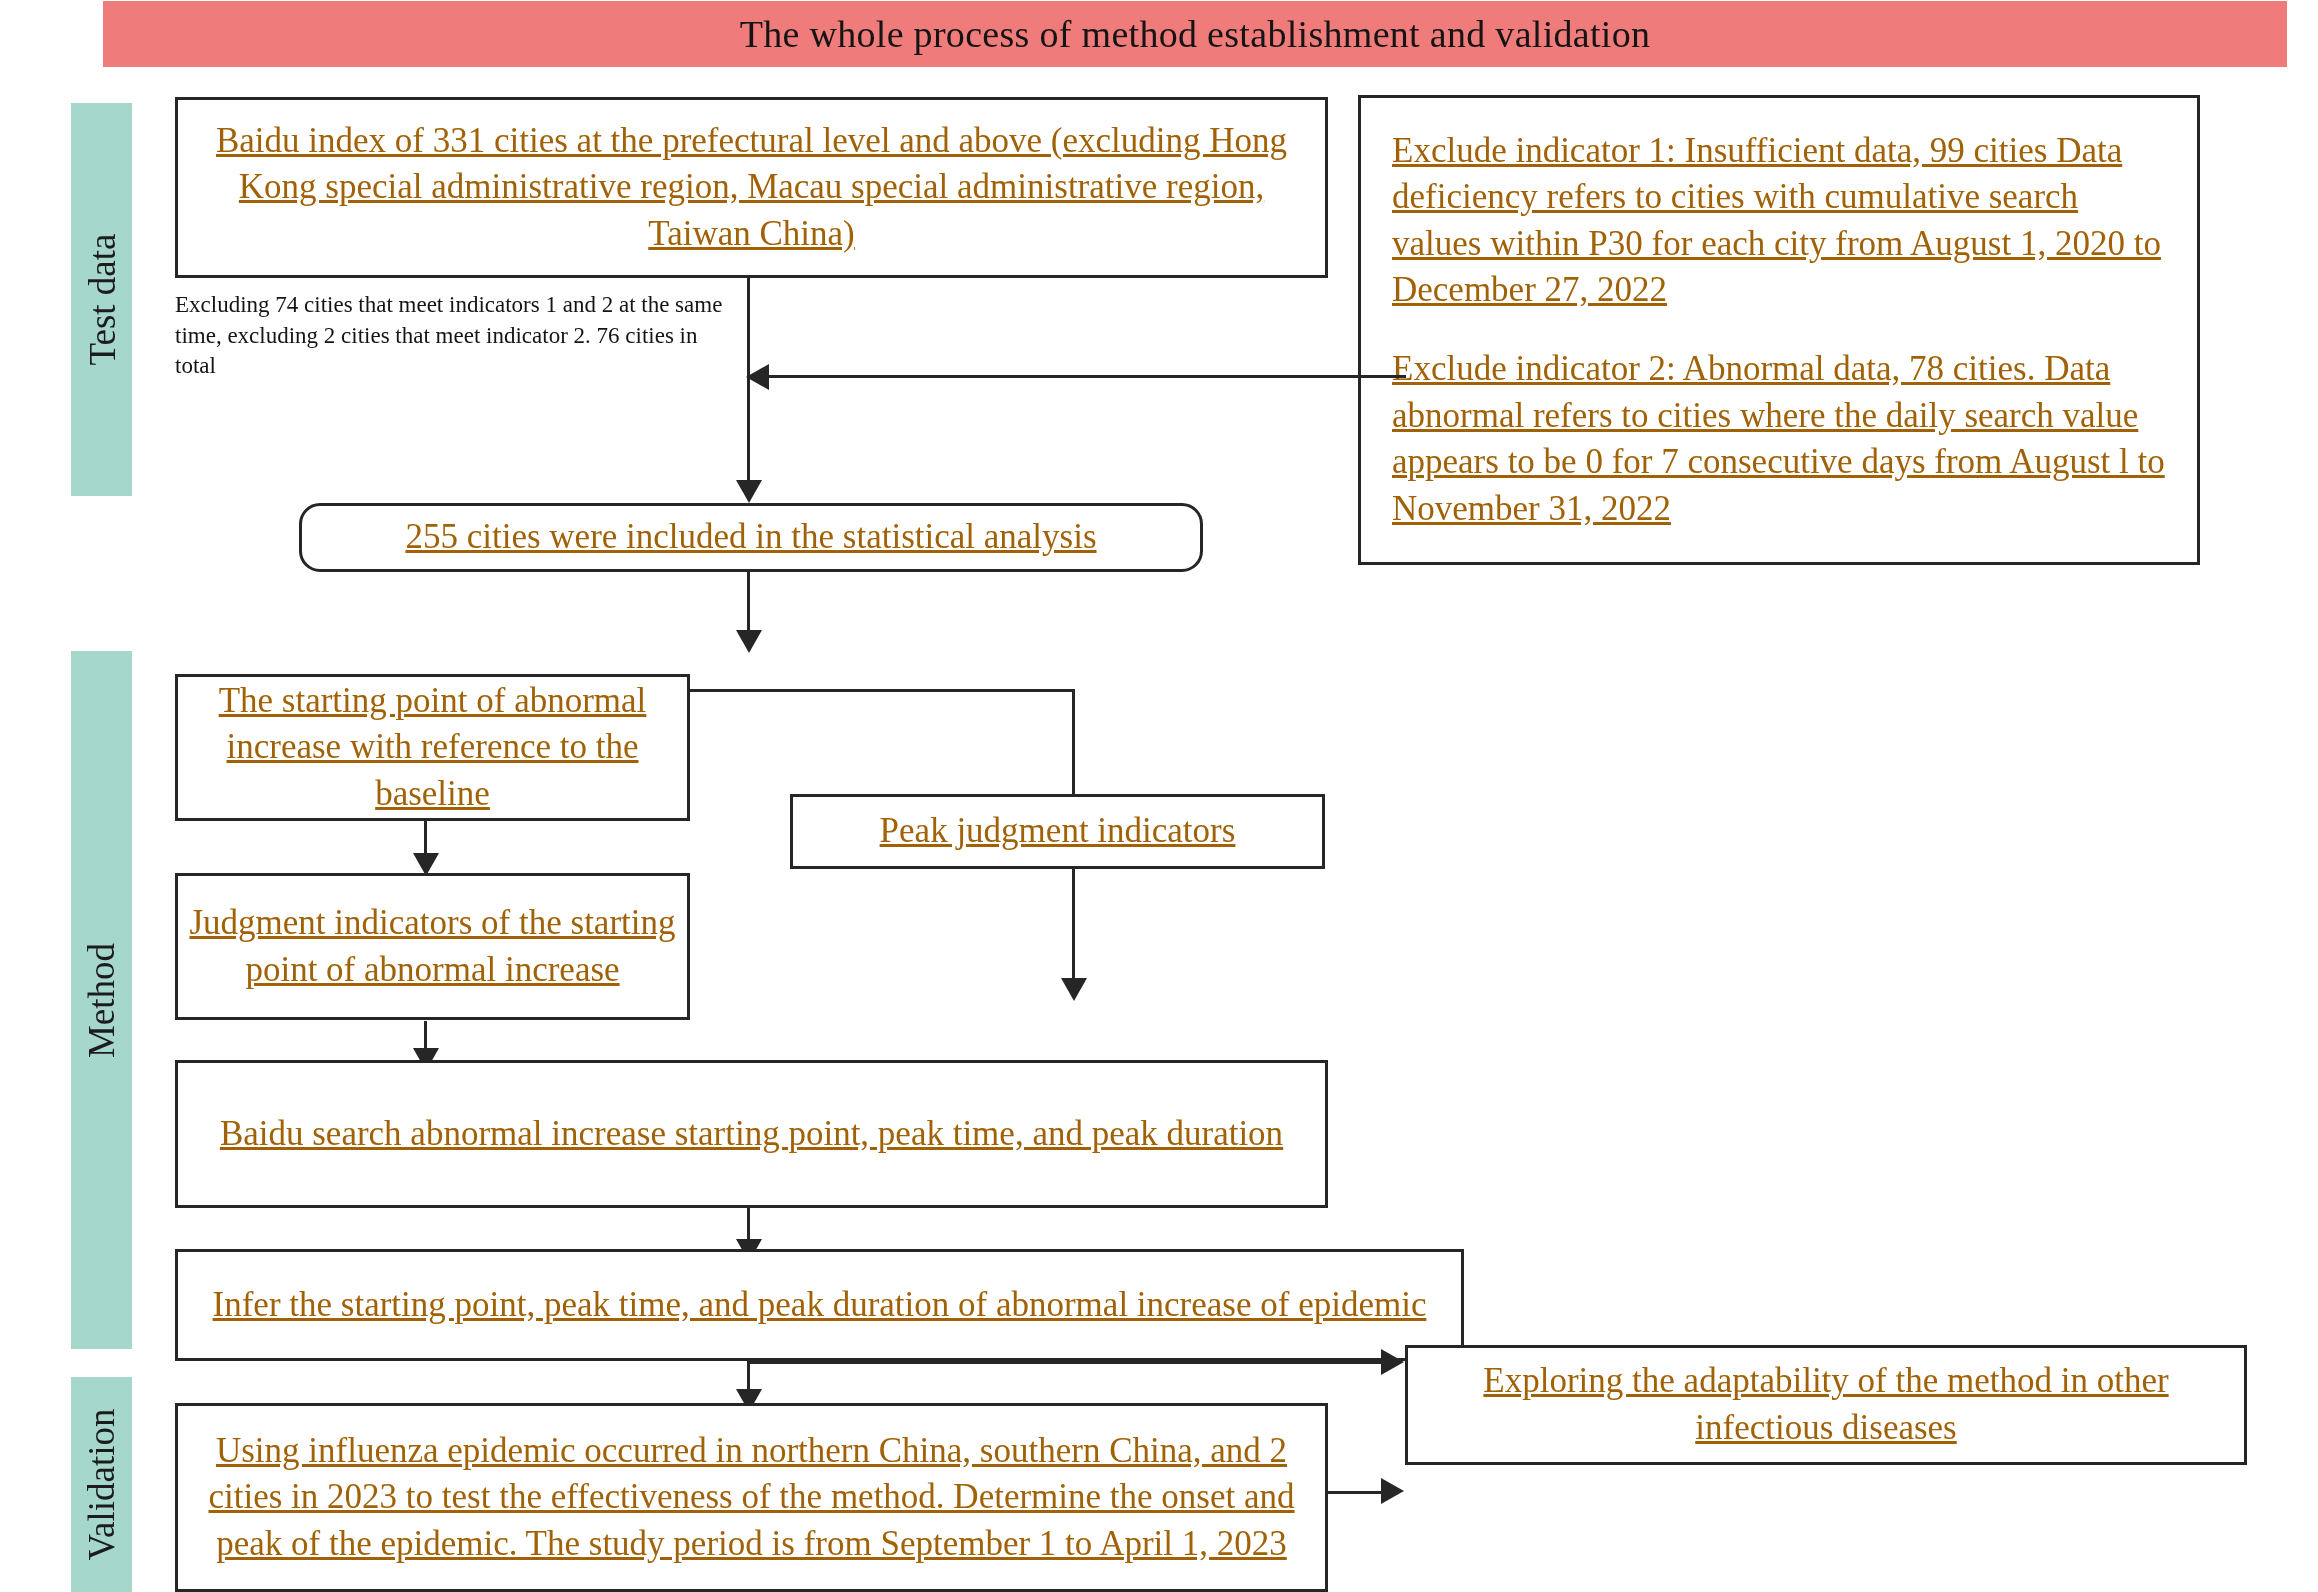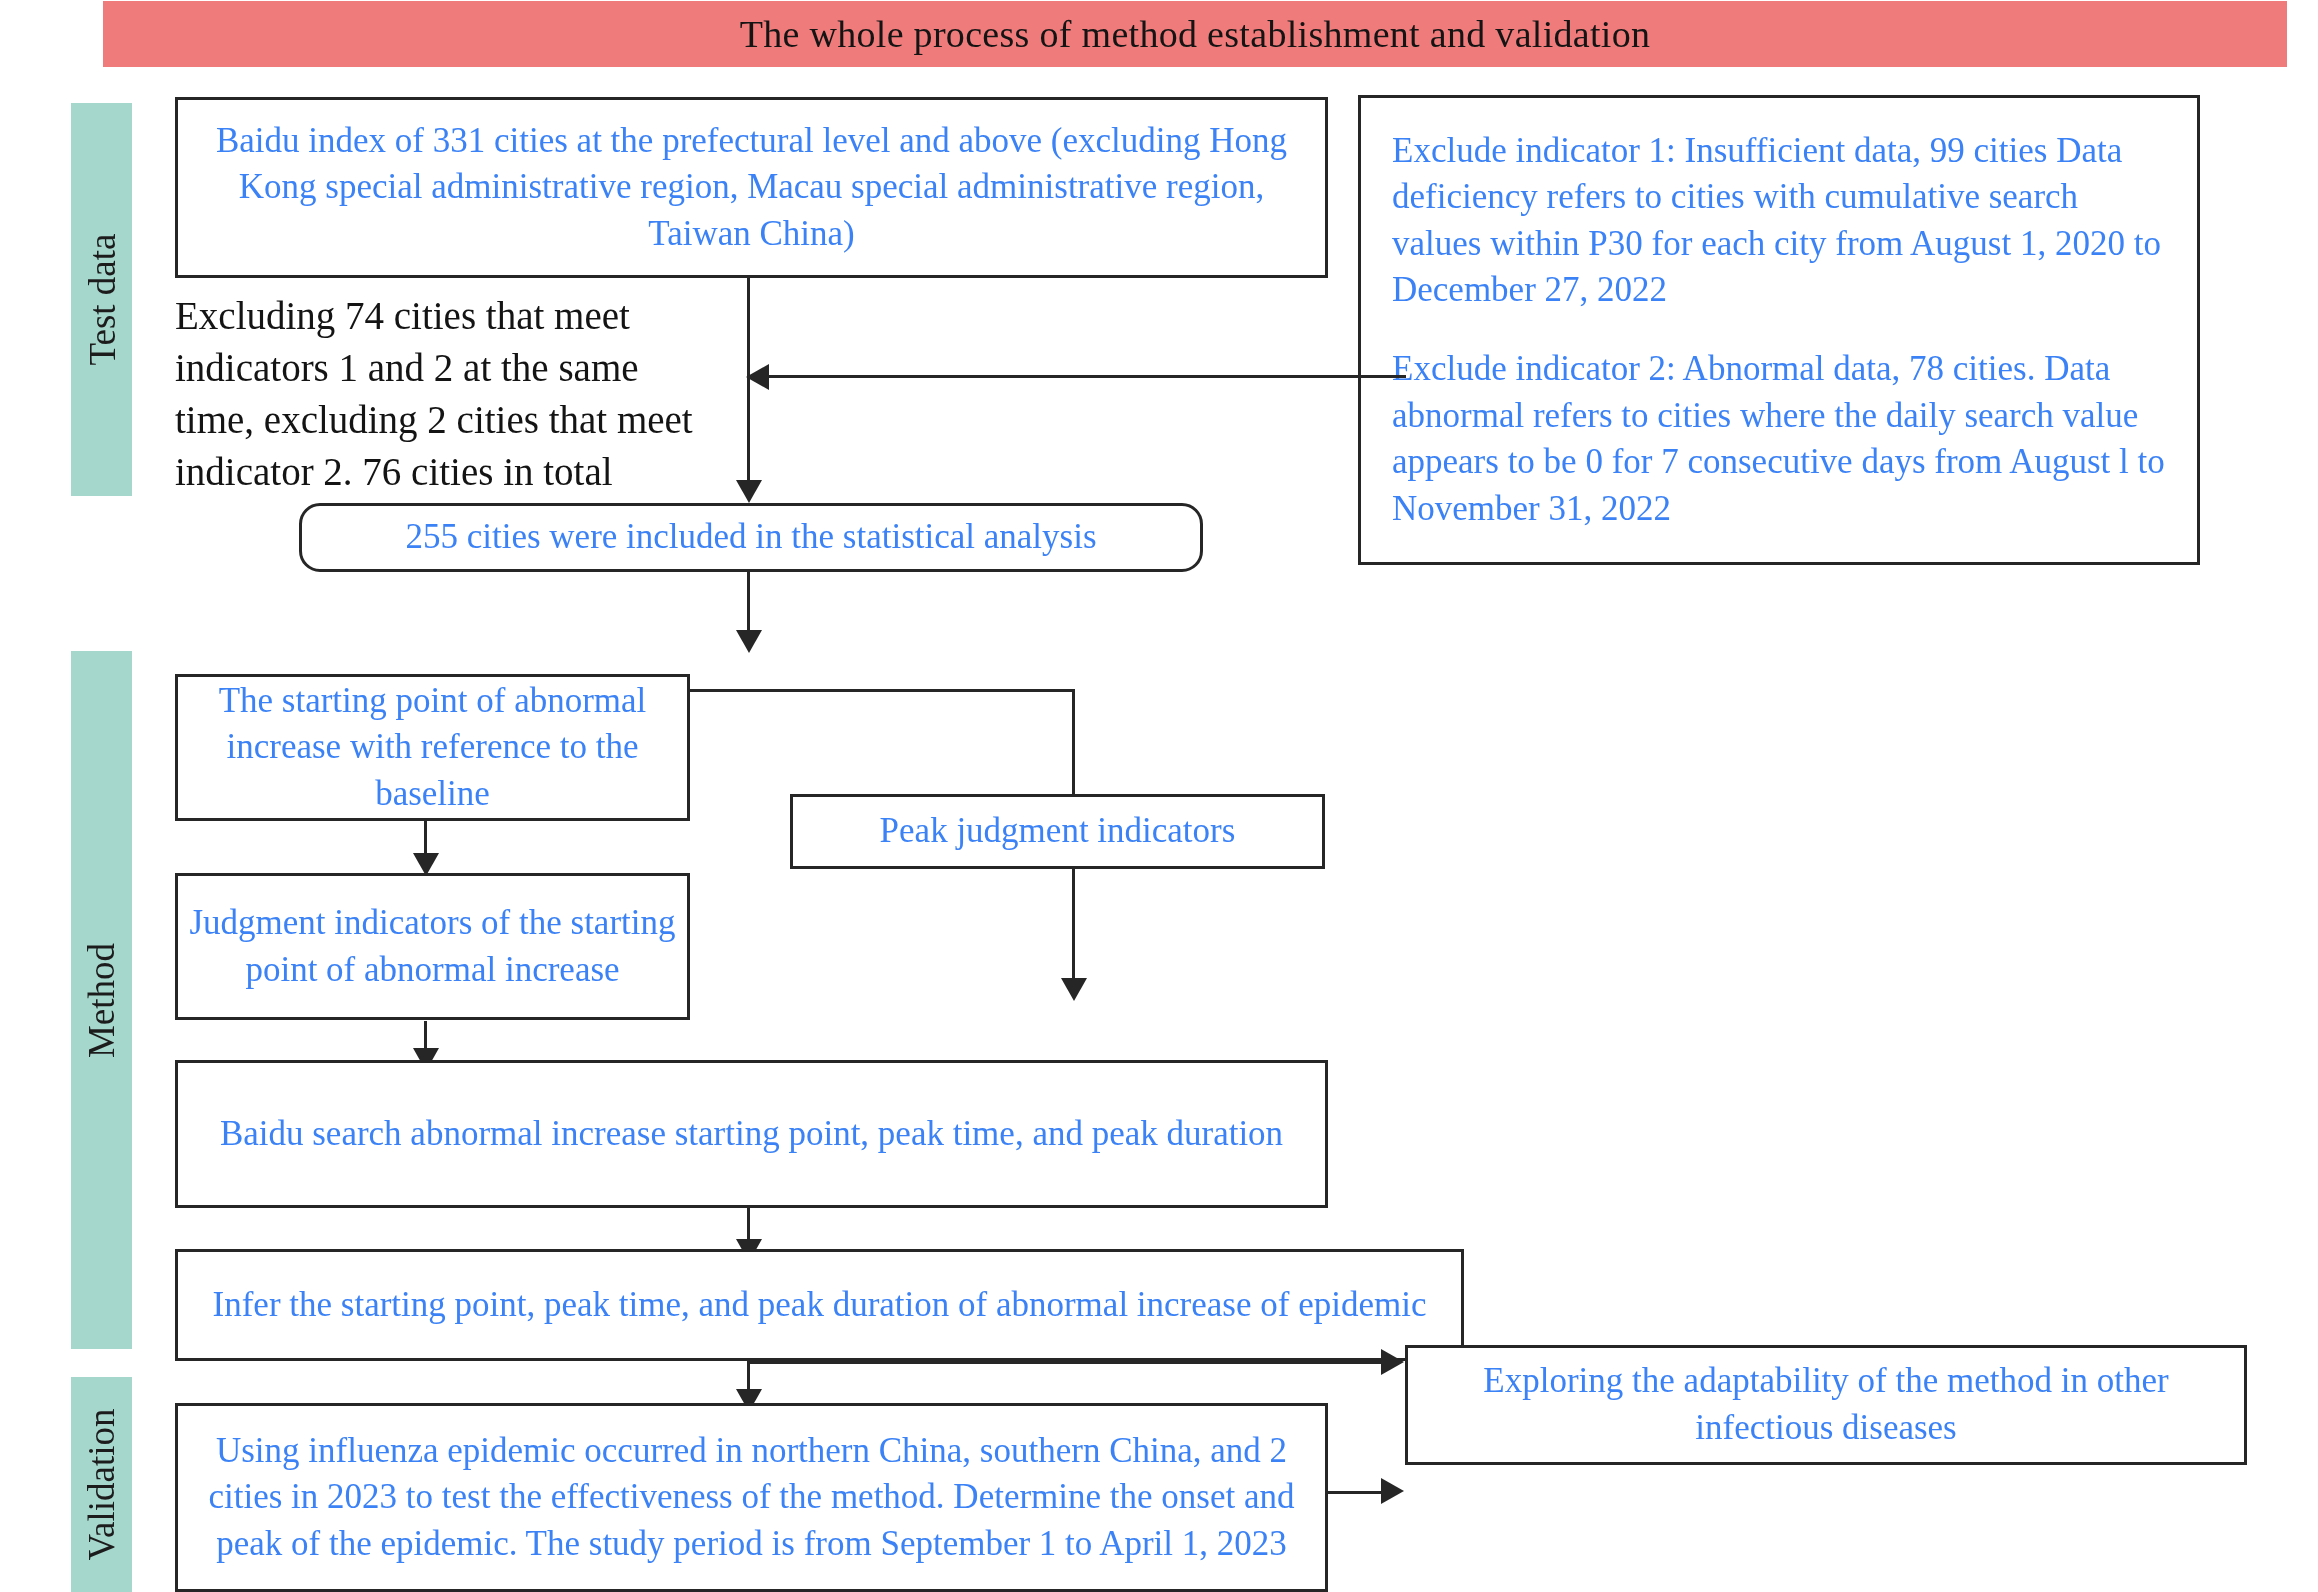--- a/index.html
+++ b/index.html
@@ -51,27 +51,28 @@
     background:#ffffff;
     display:flex;
     align-items:center;
     justify-content:center;
     text-align:center;
     padding:3.7px 11px;
   }
   .box .t{
     font-size:35px;
     line-height:1.33;
-    color:#3b82f6;
+    color:#a16207;
+    text-decoration:underline;
   }
 
   
   .plaintext{
     position:absolute;
-    font-size:39px;
+    font-size:23px;
     line-height:1.33;
     color:#141414;
     text-align:left;
   }
 
   
   .vline{position:absolute;background:#262626;width:3.1px;}
   .hline{position:absolute;background:#262626;height:3.1px;}
   .arrow-down{
     position:absolute;

